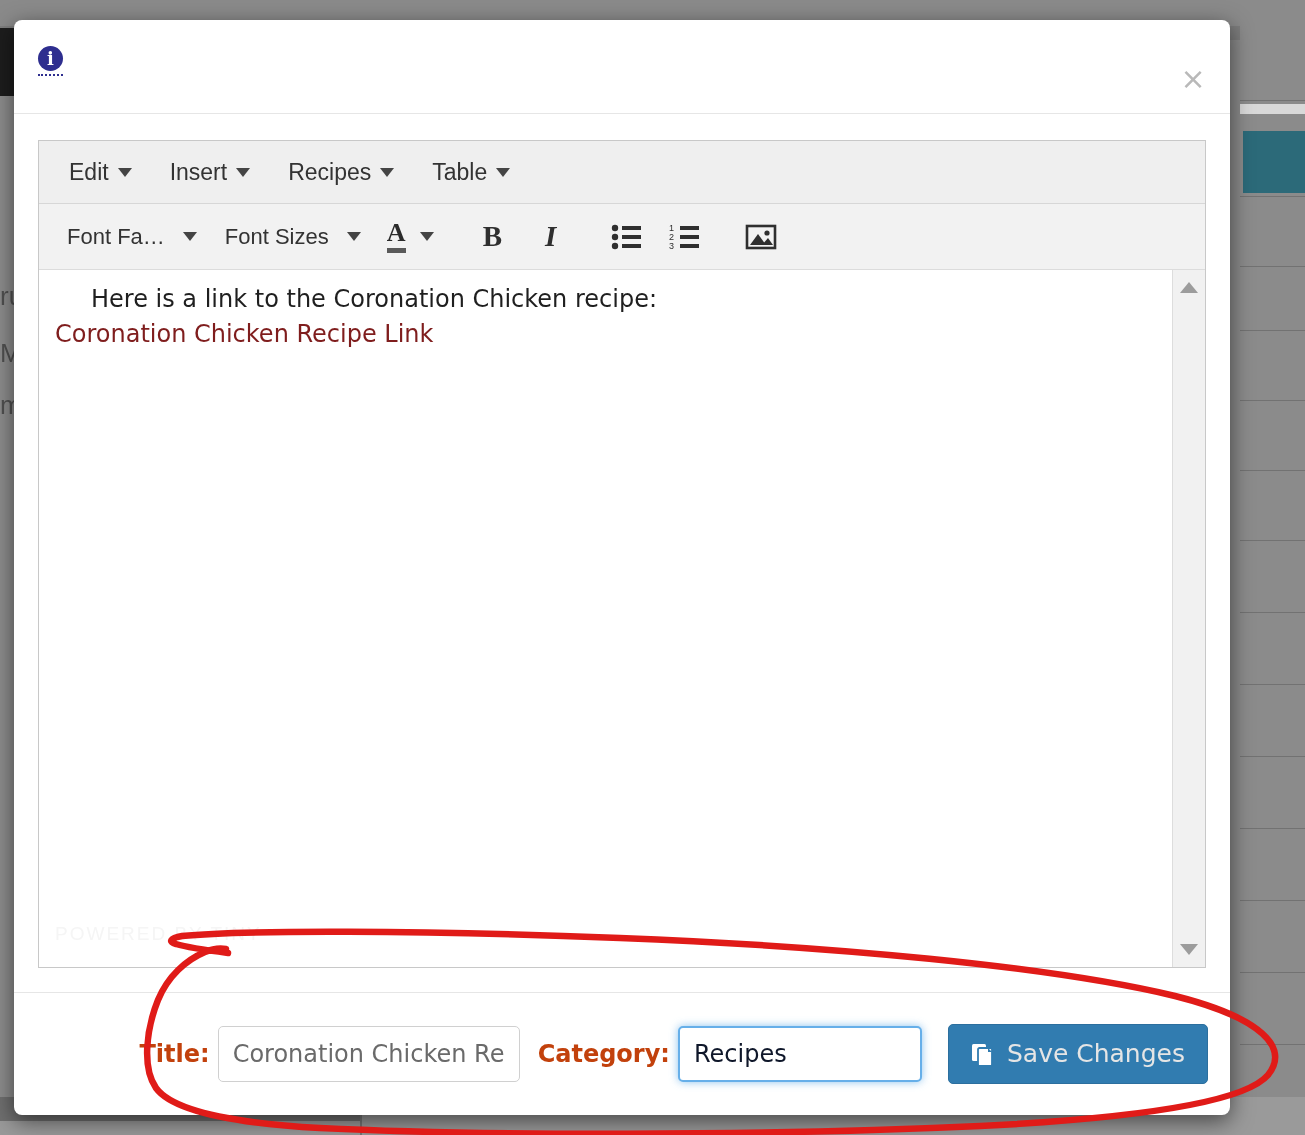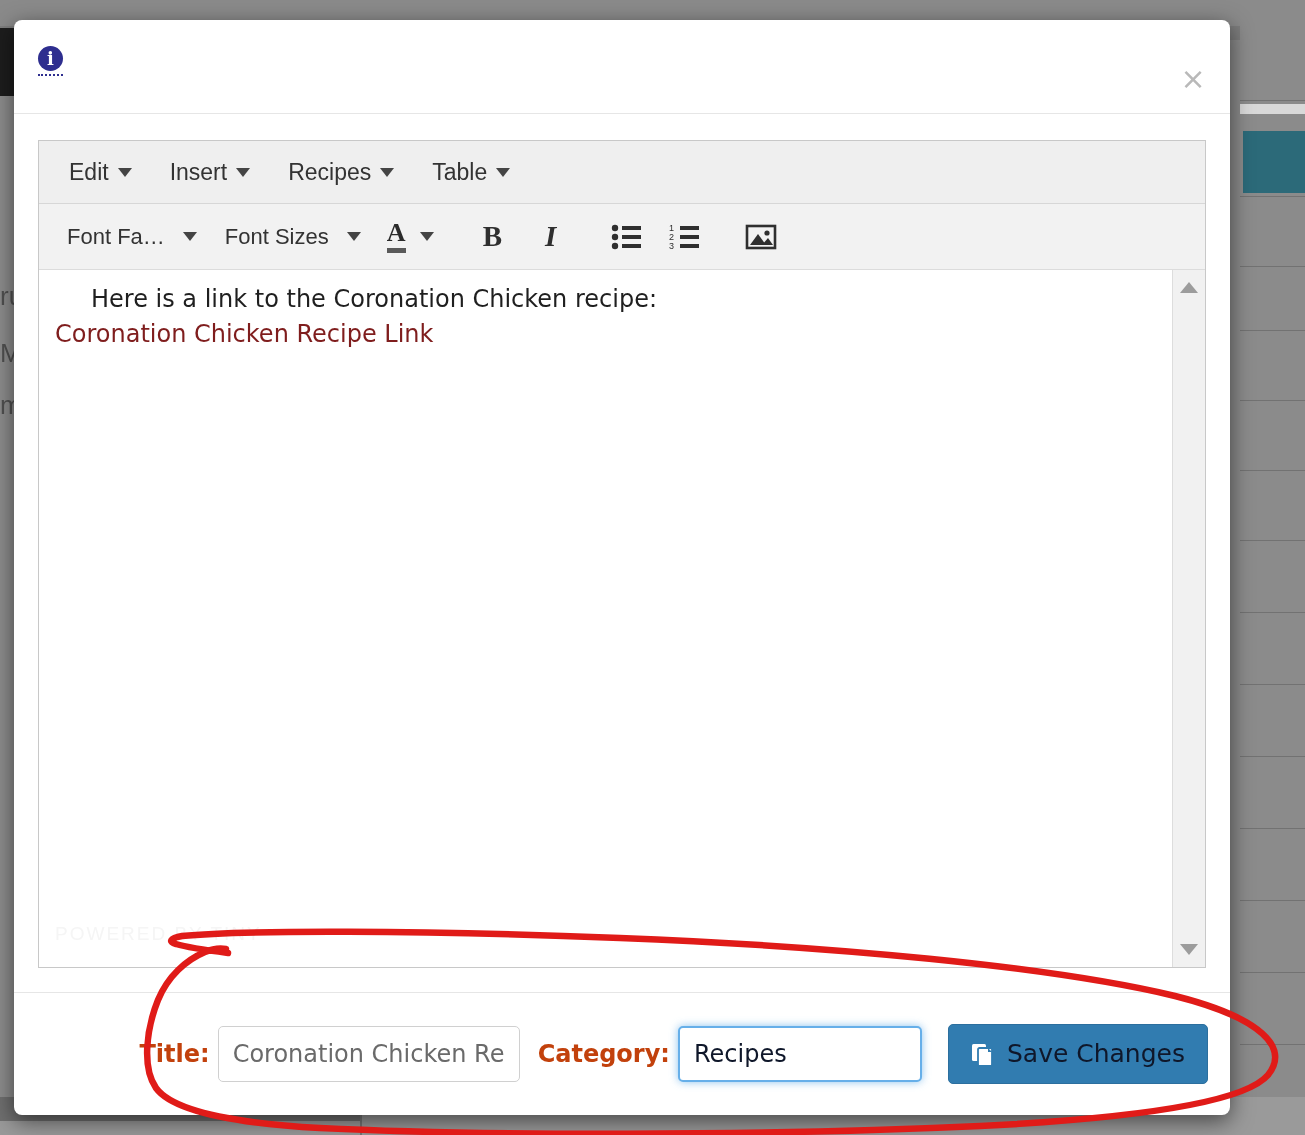--- a/index.html
+++ b/index.html
@@ -356,21 +356,21 @@
   }
   .save-btn {
     display: flex;
     align-items: center;
     gap: 10px;
     height: 60px;
     padding: 0 22px;
     background: #317cb0;
     border: 1px solid #2c6f9e;
     border-radius: 5px;
-    color: #0f172a;
+    color: #e5e5e5;
     font-size: 25px;
     font-family: "DejaVu Sans", sans-serif;
     cursor: pointer;
     white-space: nowrap;
   }
 
   
   #annotation {
     position: absolute;
     left: 0; top: 0;

